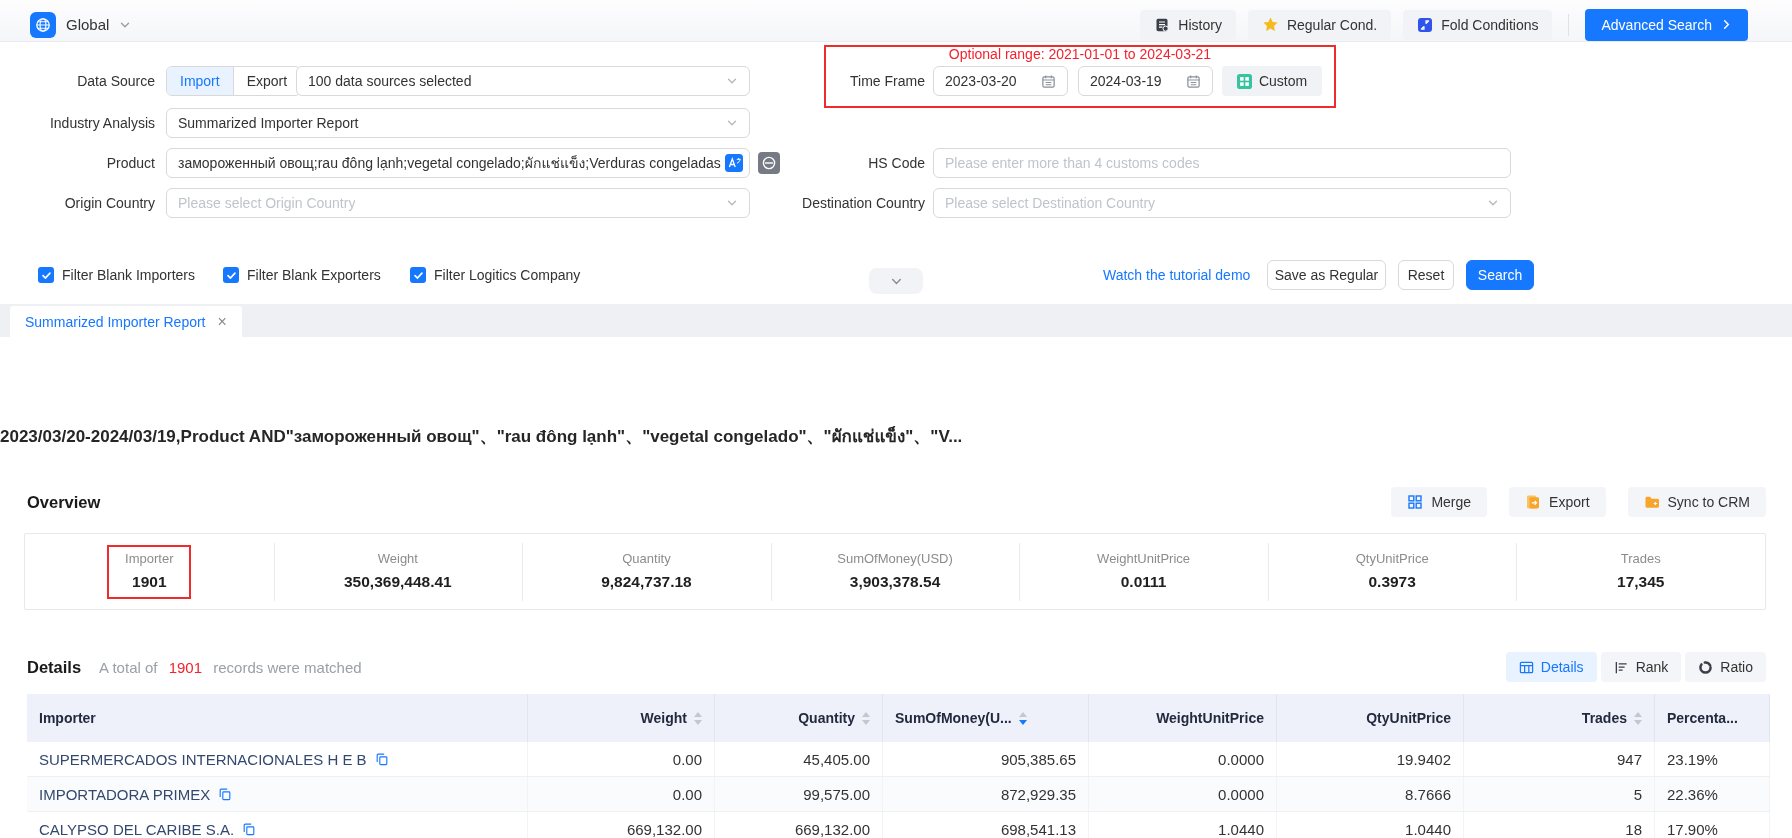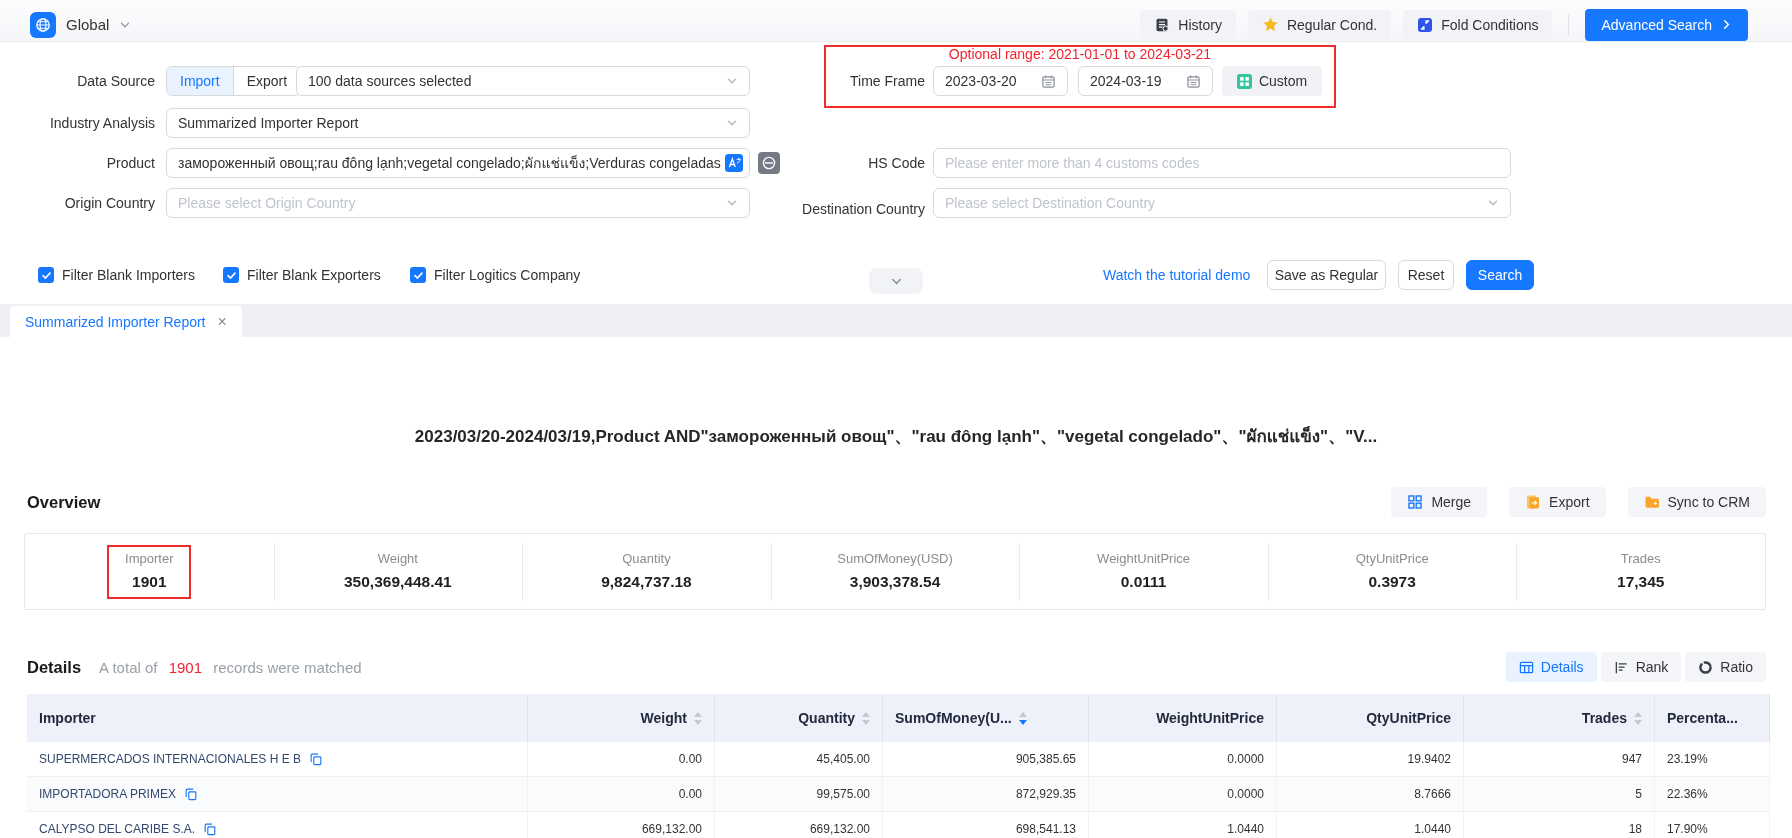--- a/index.html
+++ b/index.html
@@ -44,38 +44,38 @@
   .lbl-ia{left:0;top:66px;width:155px;}
   .sel-ia{left:166px;top:66px;width:584px;cursor:pointer;}
   .lbl-prod{left:0;top:106px;width:155px;}
   .fld-prod{left:166px;top:106px;width:584px;padding-right:6px;}
   .prod-text{flex:1;overflow:hidden;white-space:nowrap;}
   .icon-prod-extra{position:absolute;left:758px;top:110px;cursor:pointer;}
   .lbl-hs{left:700px;top:106px;width:225px;}
   .fld-hs{left:933px;top:106px;width:578px;}
   .lbl-orig{left:0;top:146px;width:155px;}
   .sel-orig{left:166px;top:146px;width:584px;cursor:pointer;}
-  .lbl-dest{left:700px;top:152px;width:225px;}
+  .lbl-dest{left:700px;top:146px;width:225px;}
   .sel-dest{left:933px;top:146px;width:578px;cursor:pointer;}
   .cbitem{position:absolute;top:218px;height:30px;display:flex;align-items:center;gap:8px;font-size:14px;color:#333;cursor:pointer;}
   .cb{width:16px;height:16px;background:#1677ff;border-radius:3px;display:flex;align-items:center;justify-content:center;flex:none;}
   .pill{position:absolute;left:869px;top:226px;width:54px;height:26px;background:#f1f3f6;border-radius:8px;display:flex;align-items:center;justify-content:center;cursor:pointer;}
   .link-tutorial{position:absolute;left:1103px;top:218px;line-height:30px;font-size:14px;color:#1677ff;cursor:pointer;}
   .form-btn{position:absolute;top:218px;height:30px;border:1px solid #d9d9d9;border-radius:6px;background:#fff;display:flex;align-items:center;justify-content:center;font-size:14px;color:#333;box-sizing:border-box;cursor:pointer;}
   .btn-save{left:1267px;width:119px;}
   .btn-reset{left:1398px;width:56px;}
   .btn-search{left:1466px;width:68px;background:#1677ff;border-color:#1677ff;color:#fff;}
   
   .tabstrip{position:absolute;top:304px;left:0;right:0;height:33px;background:#eef0f4;}
   .tab{position:absolute;left:10px;top:2px;height:31px;background:#fff;border-radius:3px 3px 0 0;display:flex;align-items:center;gap:12px;padding:0 15px;cursor:pointer;}
   .tab-label{font-size:14px;color:#1677ff;}
   .tab-close{font-size:16px;color:#8c8c8c;line-height:1;cursor:pointer;}
   
   .content{position:absolute;top:337px;left:0;right:0;bottom:0;background:#fff;}
-  .report-title{padding-top:85px;text-align:center;font-size:17px;font-weight:bold;color:#262626;white-space:nowrap;overflow:hidden;}
+  .report-title{padding-top:85px;text-align:left;font-size:17px;font-weight:bold;color:#262626;white-space:nowrap;overflow:hidden;}
   .overview-row{margin:38px 26px 0 27px;display:flex;align-items:center;justify-content:space-between;}
   .sec-heading{font-size:16.5px;font-weight:bold;color:#1a1a1a;}
   .ov-buttons{display:flex;gap:22px;}
   .ov-btn{height:30px;padding:0 16px;background:#f3f5f8;border-radius:4px;display:flex;align-items:center;gap:8px;font-size:14px;color:#333;cursor:pointer;}
   .stats-card{margin:16px 26px 0 24px;height:75px;border:1px solid #e8e8e8;border-radius:2px;display:flex;align-items:center;}
   .stat{flex:1;text-align:center;position:relative;}
   .stat + .stat::before{content:'';position:absolute;left:0;top:-2px;bottom:-2px;width:1px;background:#ebebeb;}
   .stat-box{display:inline-block;padding:4px 16px 6px;border:2px solid transparent;}
   .stat.highlighted .stat-box{border-color:#f02b2b;}
   .stat-label{font-size:13px;color:#8c8c8c;margin-bottom:7px;}
@@ -84,21 +84,21 @@
   .details-total{margin-left:18px;font-size:15px;color:#9aa0a6;}
   .details-total .count{color:#f5222d;margin:0 7px;}
   .view-btns{margin-left:auto;display:flex;gap:4px;}
   .view-btn{height:30px;padding:0 13px;border-radius:4px;display:flex;align-items:center;gap:7px;font-size:14px;background:#f3f5f8;color:#333;cursor:pointer;}
   .view-btn.active{background:#e9f2ff;color:#1677ff;}
   
   .dtable{margin:12px 22px 0 27px;}
   .thead{display:flex;height:48px;background:#eef1fa;font-weight:bold;font-size:14px;color:#232a3d;}
   .th{display:flex;align-items:center;padding:0 12px;box-sizing:border-box;border-right:1px solid #dfe5f1;overflow:hidden;white-space:nowrap;}
   .th.r{justify-content:flex-end;}
-  .tr{display:flex;height:34px;font-size:12px;background:#fff;border-bottom:1px solid #f0f0f0;}
+  .tr{display:flex;height:34px;font-size:15px;background:#fff;border-bottom:1px solid #f0f0f0;}
   .tr.alt{background:#fafbfc;}
   .td{display:flex;align-items:center;padding:0 12px;box-sizing:border-box;border-right:1px solid #f3f3f3;overflow:hidden;white-space:nowrap;color:#333;}
   .td.r{justify-content:flex-end;}
   .td.name{color:#33486e;gap:8px;cursor:pointer;}
   .c0{width:501px;}.c1{width:187px;}.c2{width:168px;}.c3{width:206px;}
   .c4{width:188px;}.c5{width:187px;}.c6{width:191px;}.c7{width:115px;}
   .sorter{display:inline-flex;flex-direction:column;gap:3px;margin-left:7px;cursor:pointer;}
   .tri{width:0;height:0;border-left:4px solid transparent;border-right:4px solid transparent;}
   .tri.up{border-bottom:5px solid #c2c7d1;}
   .tri.down{border-top:5px solid #c2c7d1;}

